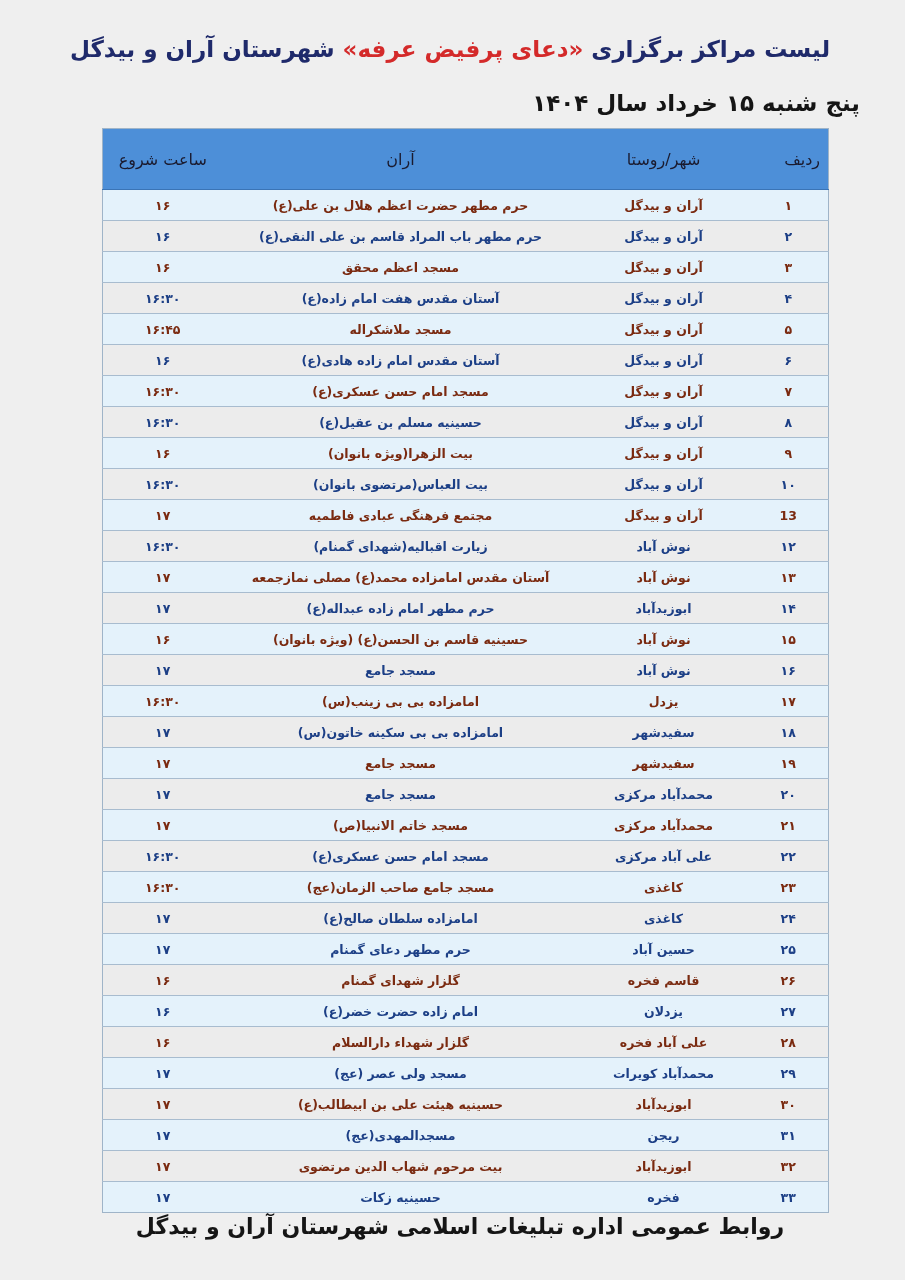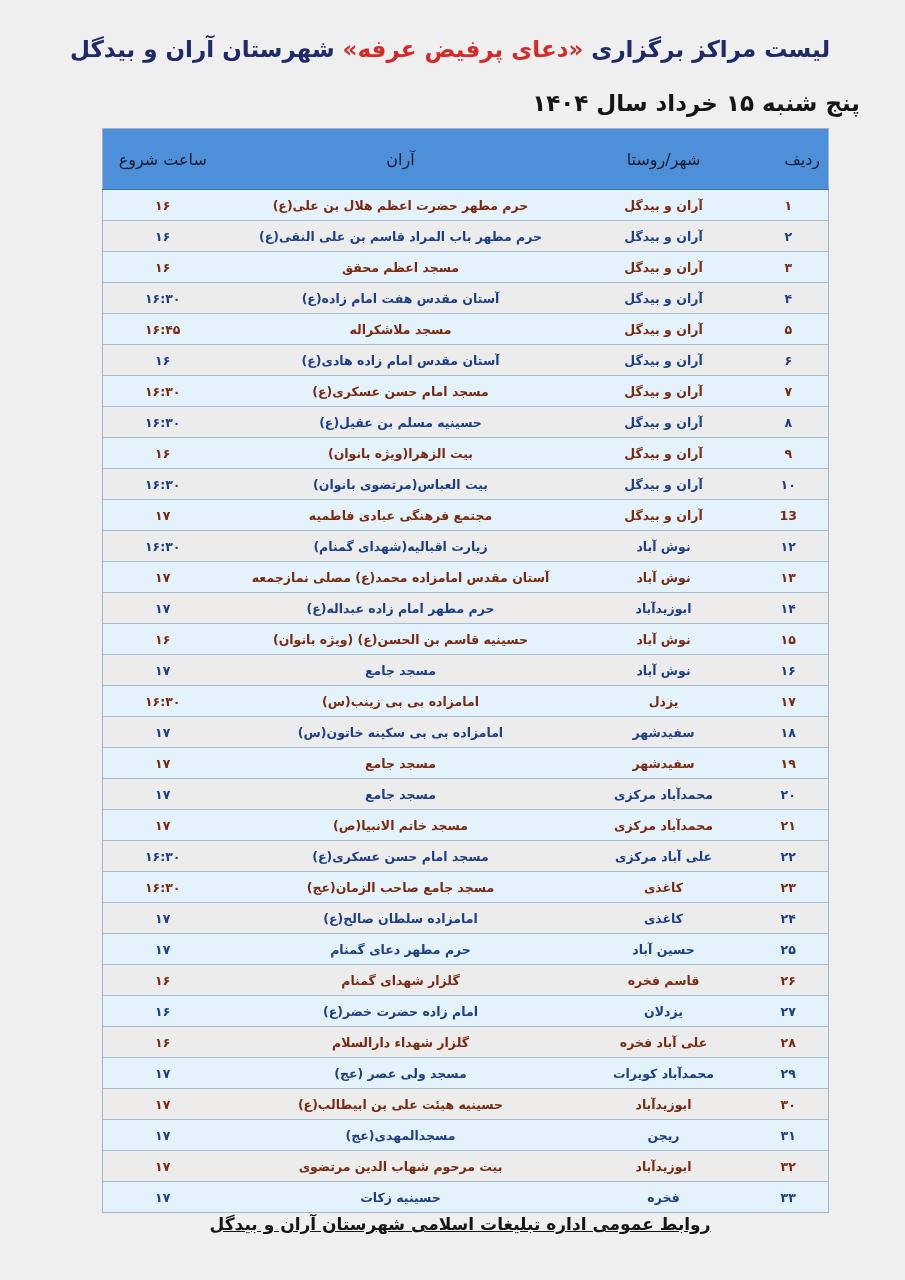--- a/index.html
+++ b/index.html
@@ -35,21 +35,21 @@
   .c-brown { color: #7a2a10; }
   .c-blue { color: #1c3f86; }
   col.c-num { width: 80px; }
   col.c-city { width: 170px; }
   col.c-place { width: 356px; }
   col.c-time { width: 120px; }
   th.th-num { text-align: right; padding-right: 20px; }
   td.num { text-align: center; padding-left: 20px; }
   .footer {
     position: absolute; top: 1214px; left: 100px; width: 720px; text-align: center;
-    font-size: 17px; font-weight: bold; color: #151515; text-decoration: underline;
+    font-size: 22px; font-weight: bold; color: #151515;
   }
 </style>
 </head>
 <body>
 
 <div class="page">
   <div class="title">
     <span>لیست مراکز برگزاری </span><span class="accent">«دعای پرفیض عرفه»</span><span> شهرستان آران و بیدگل</span>
   </div>
   <div class="subtitle">پنج شنبه ۱۵ خرداد سال ۱۴۰۴</div>

